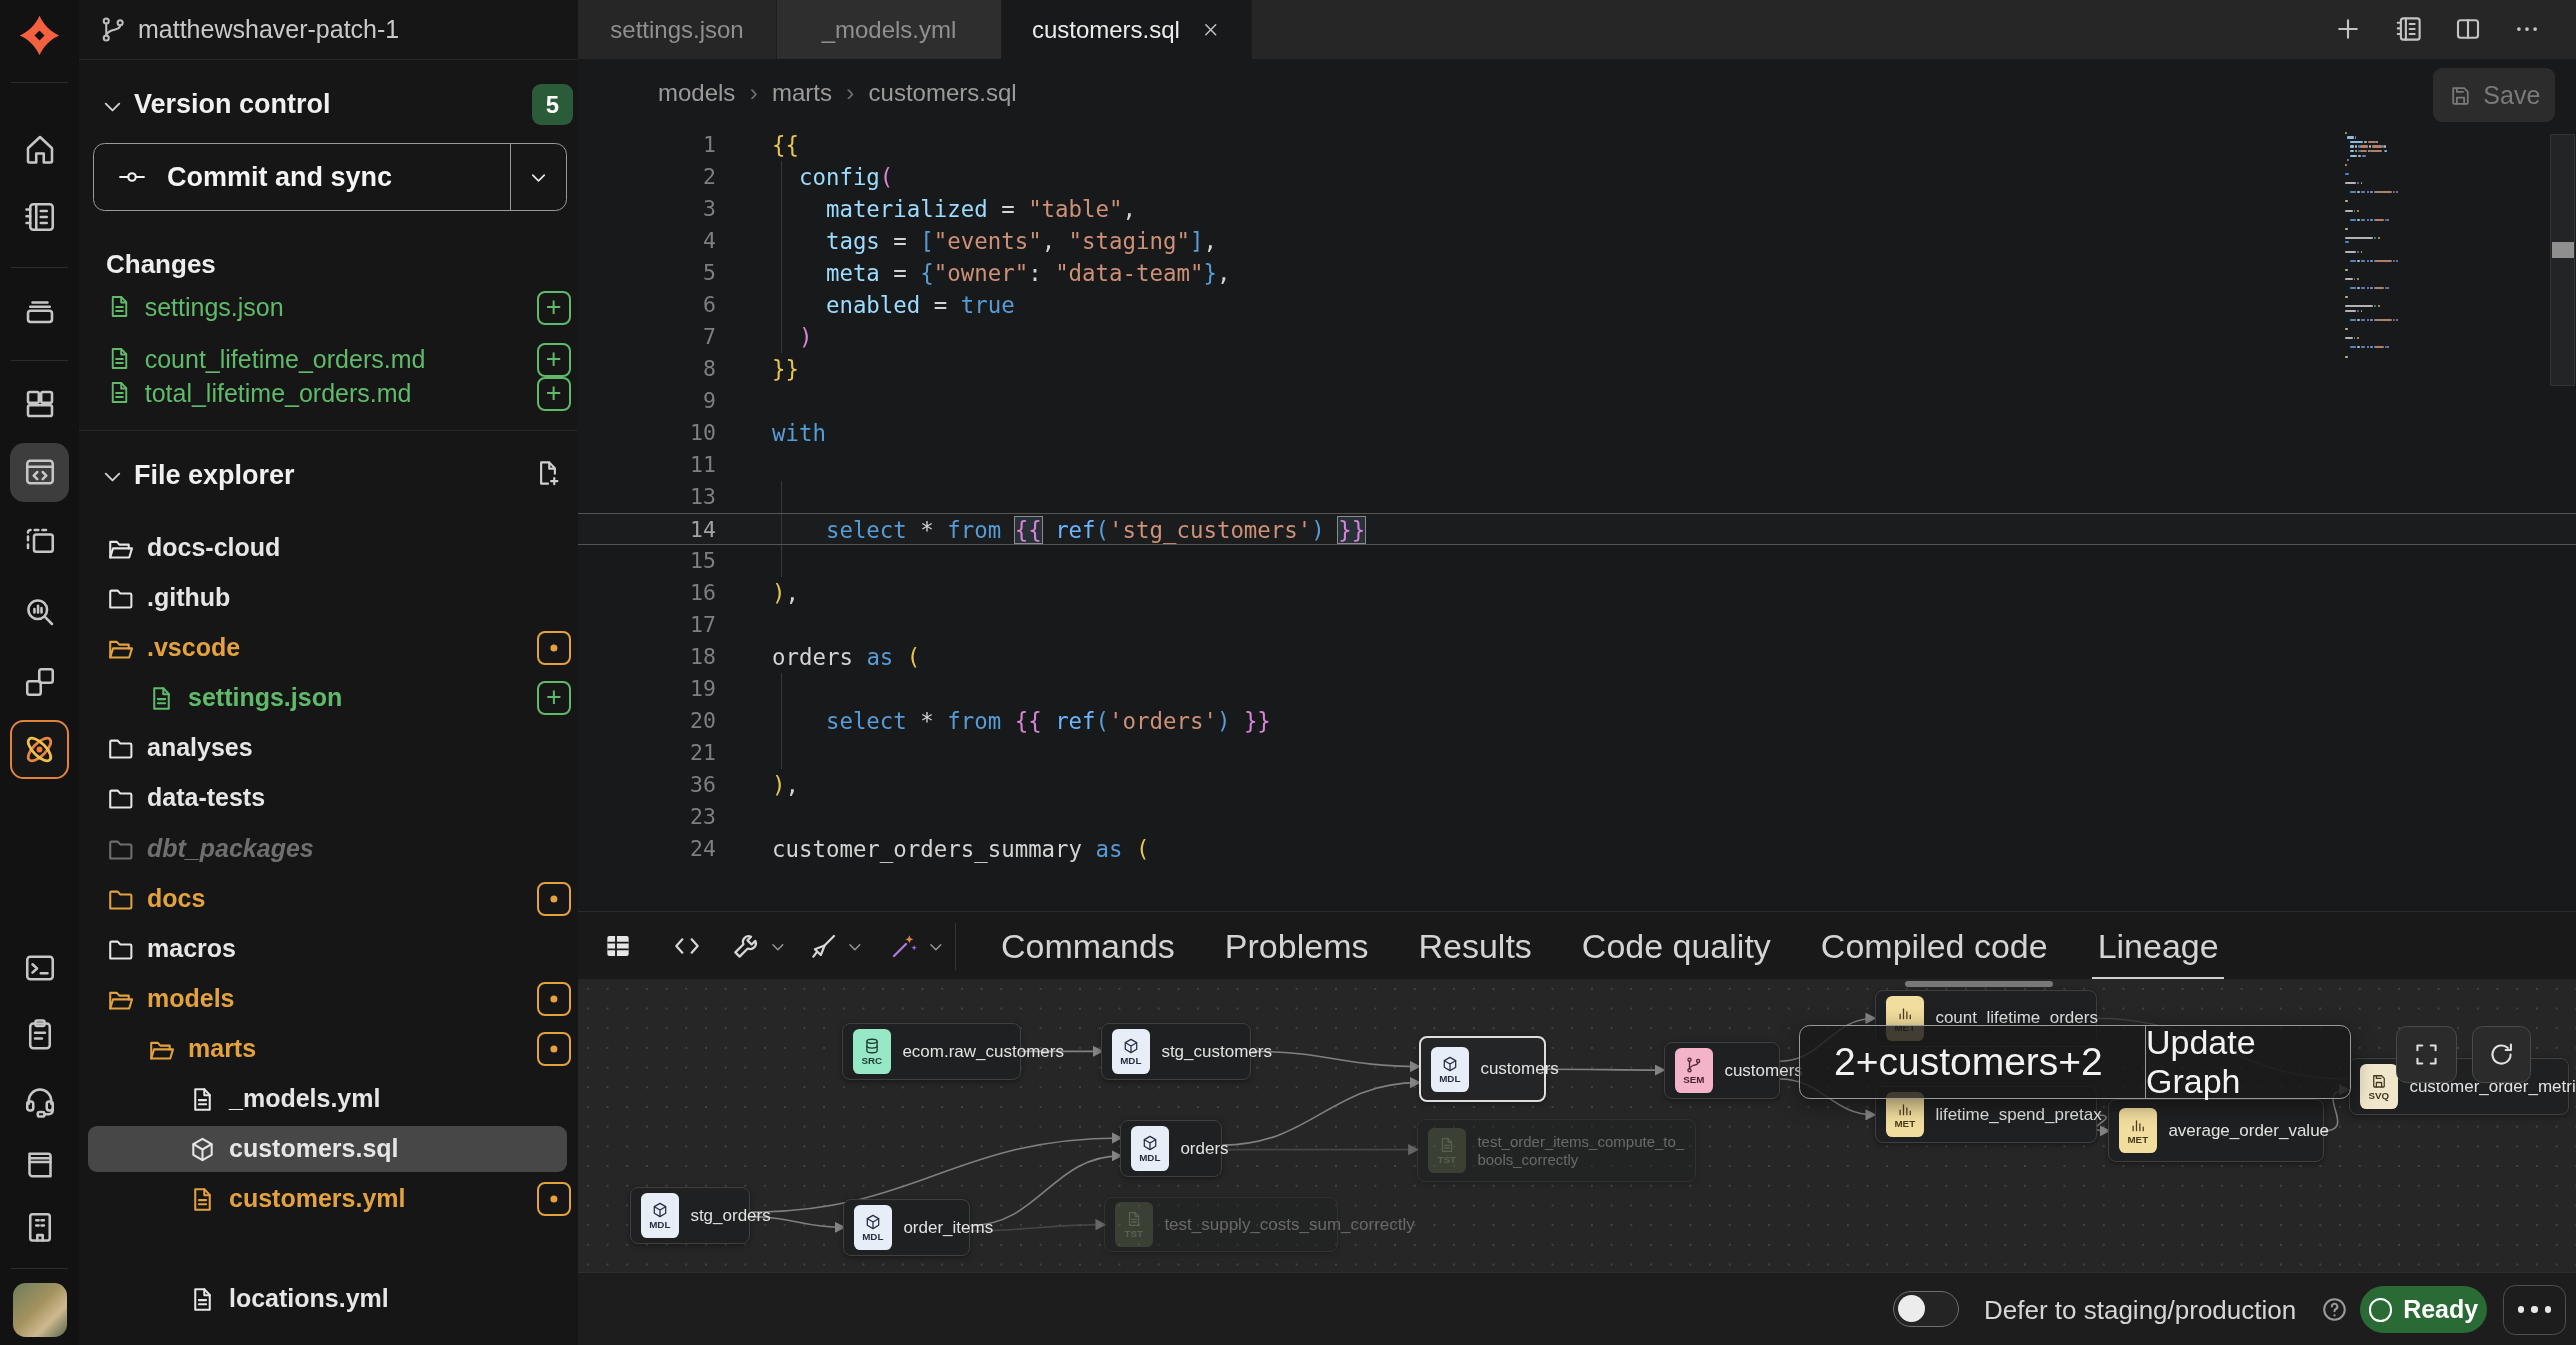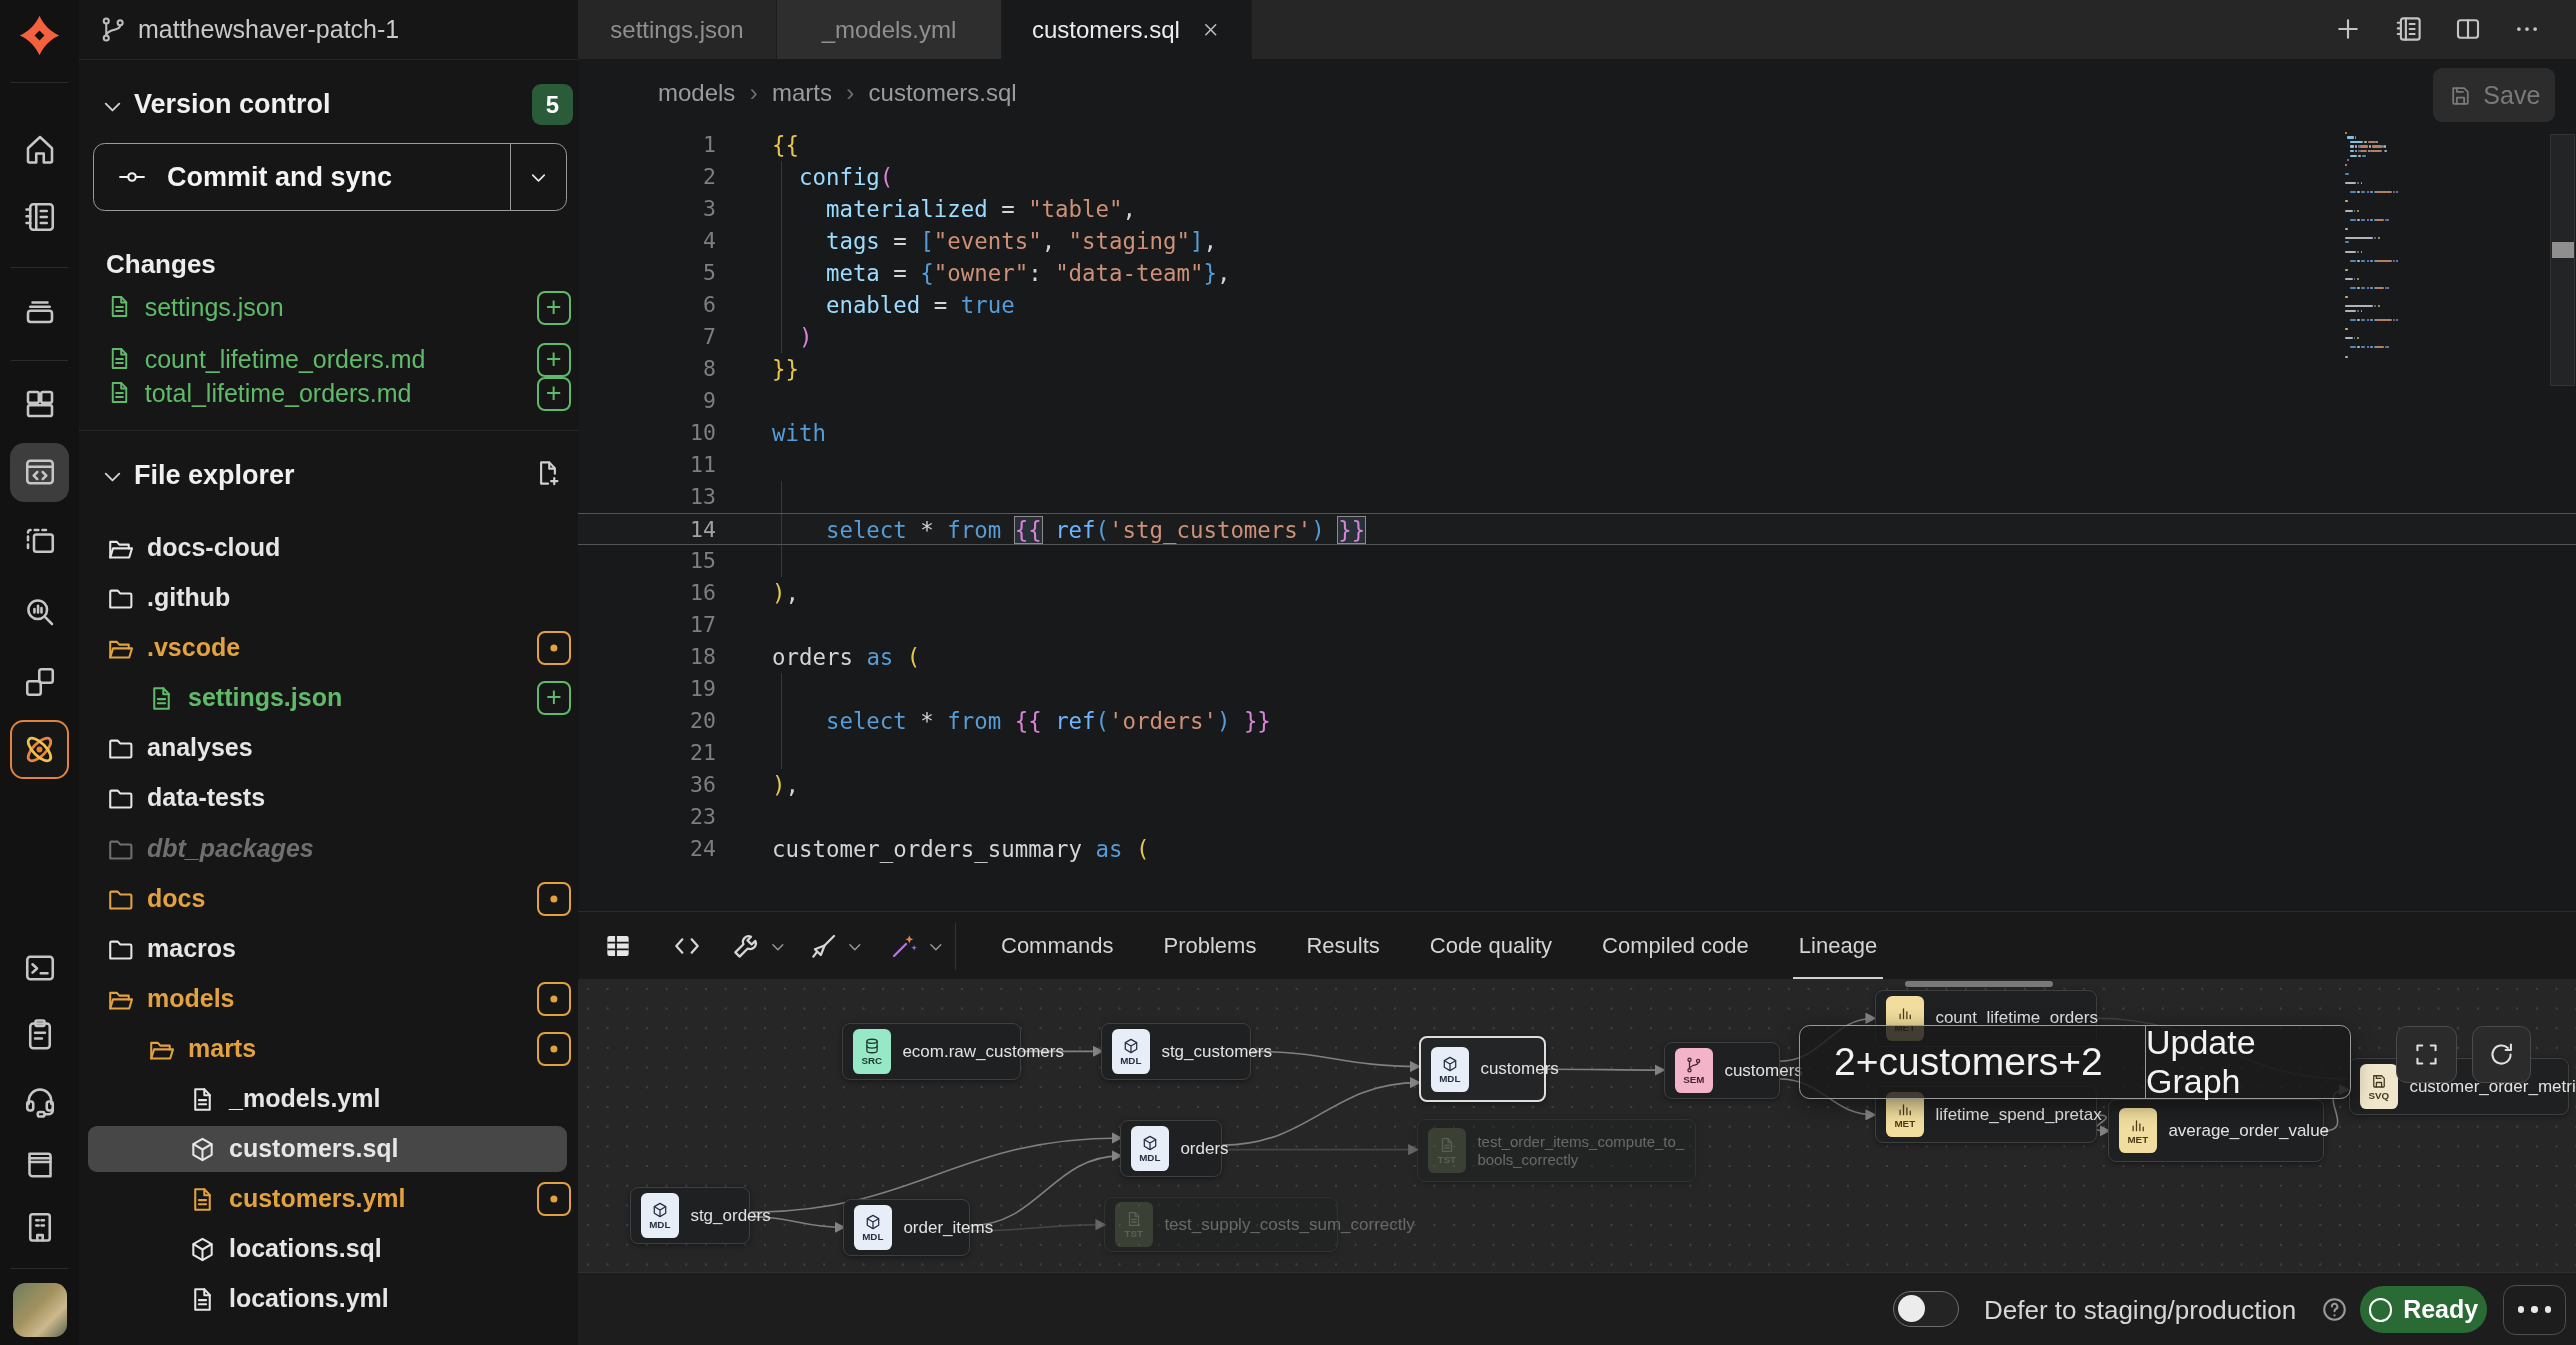--- a/index.html
+++ b/index.html
@@ -92,21 +92,21 @@
   #vtrack{position:absolute;left:1972px;top:4.5px;width:25px;height:252px;background:rgba(255,255,255,.05);
           border:0.9px solid #343434;box-sizing:border-box}
   #vthumb{position:absolute;left:1974px;top:113px;width:21.5px;height:16px;background:#8f8f8f;cursor:pointer}
 
   
   #panelhead{position:absolute;left:0;top:911px;width:1998px;height:68px;background:#191919;border-top:0.9px solid #2c2c2c;box-sizing:border-box}
   .ph-ic{position:absolute;top:18px;width:32px;height:32px;color:#d6d6d6;cursor:pointer}
   .ph-chev{position:absolute;top:25px;width:19.7px;height:19.7px;color:#9a9a9a;cursor:pointer}
   #ph-div{position:absolute;left:377px;top:10.7px;width:0.9px;height:47px;background:#343434}
   #ptabs{position:absolute;left:423px;top:0;height:68px;display:flex;gap:50px}
-  .ptab{height:68px;display:flex;align-items:center;font-size:22px;color:#d4d4d4;cursor:pointer;position:relative}
+  .ptab{height:68px;display:flex;align-items:center;font-size:34px;color:#d4d4d4;cursor:pointer;position:relative}
   .ptab.active::after{content:"";position:absolute;left:-5.4px;right:-5.4px;bottom:0;height:2.7px;background:#d0d0d0}
 
   
   #canvas{position:absolute;left:0;top:979px;width:1998px;height:293px;background:#262626;overflow:hidden;
           background-image:radial-gradient(rgba(255,255,255,.13) 1.4px,transparent 1.5px);background-size:19.7px 19.7px}
   #edges{position:absolute;left:0;top:0;z-index:1}
   .node{position:absolute;background:#1f2021;border:1.3px solid #3f3f3f;border-radius:8px;display:flex;align-items:center;
         z-index:2;box-sizing:border-box;cursor:pointer;box-shadow:0 1.8px 5.4px rgba(0,0,0,.35)}
   .node.selected{border:2.2px solid #dedede;background:#242526;z-index:3}
   .node.dim{opacity:.45}
@@ -500,29 +500,20 @@
             <path class="ic" d="M6 3.5h7.5l4.5 4.7V20.5H6z"></path>
             <path class="ic" d="M13.5 3.5v5h4.5"></path>
             <path class="ic" d="M9 12.5h6M9 16h6"></path>
           </svg>
         </span>
         <span class="ttxt c-orange" style="left: 150px;">customers.yml</span>
         <div class="badge dot" style="left: 458px; top: 8px;">
           <span class="bd"></span>
         </div>
       </div>
-      <div class="trow" style="top: 701px;">
-        <span class="tic c-white" style="left: 109px;">
-          <svg viewBox="0 0 24 24" style="width:29px;height:29px">
-            <path class="ic" d="M12 3.2l7.6 4.3v8.9L12 20.8l-7.6-4.4V7.5z"></path>
-            <path class="ic" d="M4.6 7.6 12 12l7.4-4.4M12 20.6V12"></path>
-          </svg>
-        </span>
-        <span class="ttxt c-white" style="left: 150px;">locations.sql</span>
-      </div>
       <div class="trow" style="top: 751px;">
         <span class="tic c-white" style="left: 109px;">
           <svg viewBox="0 0 24 24" style="width:29px;height:29px">
             <path class="ic" d="M6 3.5h7.5l4.5 4.7V20.5H6z"></path>
             <path class="ic" d="M13.5 3.5v5h4.5"></path>
             <path class="ic" d="M9 12.5h6M9 16h6"></path>
           </svg>
         </span>
         <span class="ttxt c-white" style="left: 150px;">locations.yml</span>
       </div>

